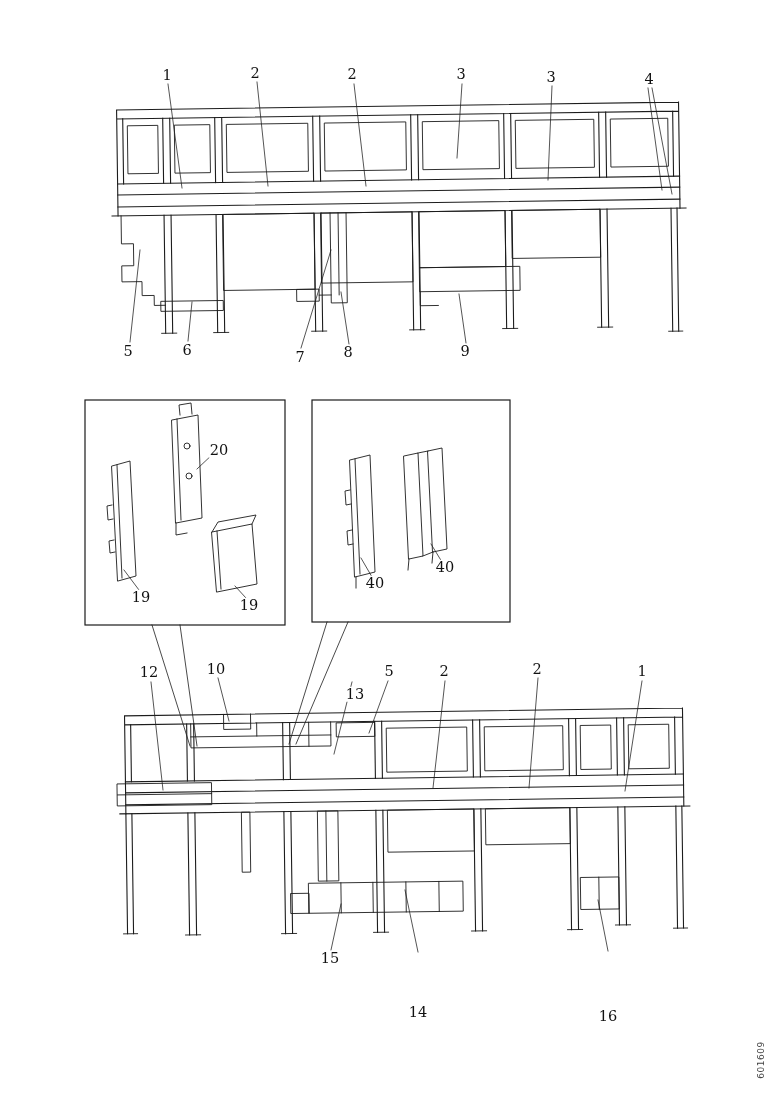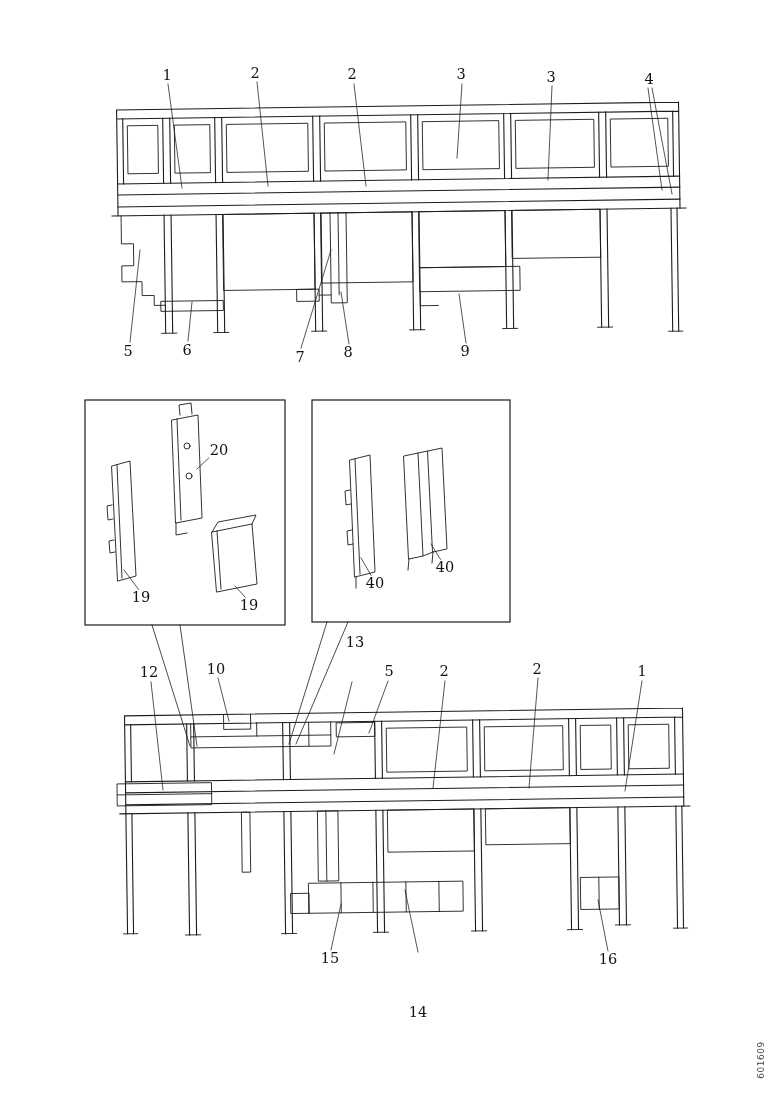--- a/index.html
+++ b/index.html
@@ -197,23 +197,23 @@
 <div class="callout" style="left:465px;top:351px">9</div>
 
 <div class="callout" style="left:141px;top:597px">19</div>
 <div class="callout" style="left:219px;top:450px">20</div>
 <div class="callout" style="left:249px;top:605px">19</div>
 <div class="callout" style="left:375px;top:583px">40</div>
 <div class="callout" style="left:445px;top:567px">40</div>
 
 <div class="callout" style="left:149px;top:672px">12</div>
 <div class="callout" style="left:216px;top:669px">10</div>
-<div class="callout" style="left:355px;top:642px">13</div>
+<div class="callout" style="left:355px;top:694px">13</div>
 <div class="callout" style="left:389px;top:671px">5</div>
 <div class="callout" style="left:444px;top:671px">2</div>
 <div class="callout" style="left:537px;top:669px">2</div>
 <div class="callout" style="left:642px;top:671px">1</div>
 
 <div class="callout" style="left:330px;top:958px">15</div>
 <div class="callout" style="left:418px;top:1012px">14</div>
-<div class="callout" style="left:608px;top:959px">16</div>
+<div class="callout" style="left:608px;top:1016px">16</div>
 
 <div class="drawing-number">601609</div>
 
 </body></html>

